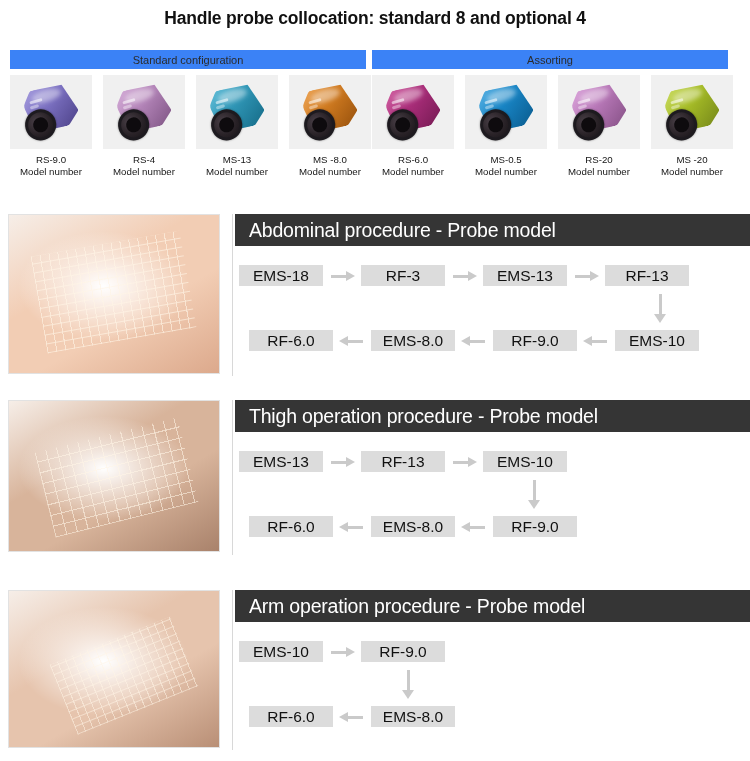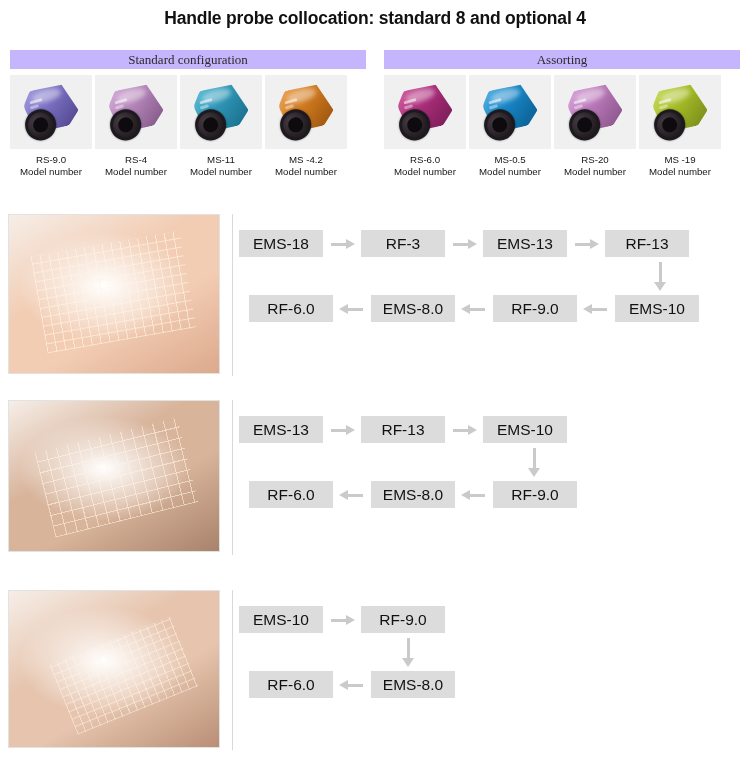--- a/index.html
+++ b/index.html
@@ -25,36 +25,35 @@
     letter-spacing: -0.2px;
     color: #111;
   }
 
   
   .probe-panel {
     position: absolute;
     top: 50px;
   }
   .probe-panel.left  { left: 10px;  width: 356px; }
-  .probe-panel.right { left: 384px; width: 356px; }
+  .probe-panel.right { left: 372px; width: 356px; }
 
   .probe-banner {
     height: 19px;
-    background: #c4b5fd;
+    background: #3b82f6;
     display: flex;
     align-items: center;
     justify-content: center;
-    font-size: 13px;
+    font-size: 11px;
     color: #2b2b2b;
-    font-family: Liberation Serif, serif;
   }
 
   .probe-row {
     display: flex;
-    gap: 3px;
+    gap: 11px;
     margin-top: 6px;
   }
   .probe-cell {
     width: 82px;
   }
   .probe-tile {
     width: 82px; height: 74px;
     background: #f0f0f0;
     position: relative;
     overflow: hidden;
@@ -174,21 +173,21 @@
   .flow-row {
     position: absolute;
     left: 0;
     display: flex;
     align-items: center;
   }
   .chip {
     background: #dcdcdc;
     color: #111;
     font-size: 15.5px;
-    height: 27px;
+    height: 21px;
     display: flex;
     align-items: center;
     justify-content: center;
     padding: 0 9px;
     white-space: nowrap;
   }
   .chip.w-wide { min-width: 84px; }
   .arrow-h {
     width: 38px; height: 27px;
     position: relative;
@@ -281,39 +280,39 @@
           <div class="probe-body" id="pb-0-2" style="background: linear-gradient(140deg, rgb(99, 192, 218) 0%, rgb(47, 149, 181) 45%, rgb(21, 106, 134) 100%);"></div>
           <div class="probe-gloss"></div>
           <div class="probe-dash"></div>
           <div class="probe-dash2"></div>
           <div class="probe-lens-outer"></div>
           <div class="probe-lens-mid"></div>
           <div class="probe-lens-inner"></div>
         </div>
       </div>
       <div class="probe-caption">
-        <div>MS-11</div>
+        <div>MS-13</div>
         <div>Model number</div>
       </div>
     </div>
 
     <div class="probe-cell">
       <div class="probe-tile">
         <div class="probe-art">
           <div class="probe-body" id="pb-0-3" style="background: linear-gradient(140deg, rgb(239, 167, 89) 0%, rgb(207, 122, 32) 45%, rgb(150, 80, 12) 100%);"></div>
           <div class="probe-gloss"></div>
           <div class="probe-dash"></div>
           <div class="probe-dash2"></div>
           <div class="probe-lens-outer"></div>
           <div class="probe-lens-mid"></div>
           <div class="probe-lens-inner"></div>
         </div>
       </div>
       <div class="probe-caption">
-        <div>MS -4.2</div>
+        <div>MS -8.0</div>
         <div>Model number</div>
       </div>
     </div>
 
   </div>
 </div>
 
 <div class="probe-panel right">
   <div class="probe-banner">Assorting</div>
   <div class="probe-row">
@@ -378,35 +377,36 @@
           <div class="probe-body" id="pb-1-3" style="background: linear-gradient(140deg, rgb(204, 221, 99) 0%, rgb(165, 187, 38) 45%, rgb(116, 134, 26) 100%);"></div>
           <div class="probe-gloss"></div>
           <div class="probe-dash"></div>
           <div class="probe-dash2"></div>
           <div class="probe-lens-outer"></div>
           <div class="probe-lens-mid"></div>
           <div class="probe-lens-inner"></div>
         </div>
       </div>
       <div class="probe-caption">
-        <div>MS -19</div>
+        <div>MS -20</div>
         <div>Model number</div>
       </div>
     </div>
 
   </div>
 </div>
 
 <div class="section" id="sec-0" style="top:214px; height:168px;">
   <div class="section-photo" style="top:0; height:160px;">
     <div class="photo-canvas" id="photo-0" style="background: radial-gradient(70% 60% at 45% 45%, rgb(255, 255, 255) 0%, rgba(255, 255, 255, 0) 58%), linear-gradient(150deg, rgb(246, 238, 232) 0%, rgb(242, 205, 180) 38%, rgb(242, 205, 180) 62%, rgb(220, 169, 140) 100%);">
         <div class="grid-overlay" style="left: 14%; top: 18%; width: 72%; height: 62%; transform: rotate(-10deg); background-image: repeating-linear-gradient(0deg, rgba(255, 245, 230, 0.85) 0px, rgba(255, 245, 230, 0.85) 1px, rgba(255, 255, 255, 0) 1px, rgba(255, 255, 255, 0) 9px), repeating-linear-gradient(90deg, rgba(255, 245, 230, 0.85) 0px, rgba(255, 245, 230, 0.85) 1px, rgba(255, 255, 255, 0) 1px, rgba(255, 255, 255, 0) 9px); opacity: 0.75;"></div>
       </div>
   </div>
   <div class="section-body" style="top:0; height:162px;">
+    <div class="section-header">Abdominal procedure - Probe model</div>
     <div class="flow" style="height:128px;">
       <div class="flow-row" style="top:16px; left:4px;">
         <div class="chip w-wide">EMS-18</div>
         <div class="arrow-h right">
             <span class="shaft"></span>
             <span class="head"></span>
           </div>
         <div class="chip w-wide">RF-3</div>
         <div class="arrow-h right">
             <span class="shaft"></span>
@@ -445,20 +445,21 @@
   </div>
 </div>
 
 <div class="section" id="sec-1" style="top:400px; height:160px;">
   <div class="section-photo" style="top:0; height:152px;">
     <div class="photo-canvas" id="photo-1" style="background: radial-gradient(70% 60% at 45% 45%, rgb(255, 255, 255) 0%, rgba(255, 255, 255, 0) 58%), linear-gradient(150deg, rgb(246, 238, 232) 0%, rgb(216, 180, 155) 38%, rgb(216, 180, 155) 62%, rgb(169, 130, 107) 100%);">
         <div class="grid-overlay" style="left: 16%; top: 22%; width: 70%; height: 58%; transform: rotate(-14deg); background-image: repeating-linear-gradient(0deg, rgba(255, 245, 230, 0.765) 0px, rgba(255, 245, 230, 0.765) 1px, rgba(255, 255, 255, 0) 1px, rgba(255, 255, 255, 0) 11px), repeating-linear-gradient(90deg, rgba(255, 245, 230, 0.765) 0px, rgba(255, 245, 230, 0.765) 1px, rgba(255, 255, 255, 0) 1px, rgba(255, 255, 255, 0) 11px); opacity: 0.75;"></div>
       </div>
   </div>
   <div class="section-body" style="top:0; height:155px;">
+    <div class="section-header">Thigh operation procedure - Probe model</div>
     <div class="flow" style="height:122px;">
       <div class="flow-row" style="top:16px; left:4px;">
         <div class="chip w-wide">EMS-13</div>
         <div class="arrow-h right">
             <span class="shaft"></span>
             <span class="head"></span>
           </div>
         <div class="chip w-wide">RF-13</div>
         <div class="arrow-h right">
             <span class="shaft"></span>
@@ -487,20 +488,21 @@
   </div>
 </div>
 
 <div class="section" id="sec-2" style="top:590px; height:165px;">
   <div class="section-photo" style="top:0; height:158px;">
     <div class="photo-canvas" id="photo-2" style="background: radial-gradient(70% 60% at 45% 45%, rgb(255, 255, 255) 0%, rgba(255, 255, 255, 0) 58%), linear-gradient(150deg, rgb(246, 238, 232) 0%, rgb(230, 196, 173) 38%, rgb(230, 196, 173) 62%, rgb(185, 143, 118) 100%);">
         <div class="grid-overlay" style="left: 24%; top: 30%; width: 62%; height: 48%; transform: rotate(-22deg); background-image: repeating-linear-gradient(0deg, rgba(255, 245, 230, 0.72) 0px, rgba(255, 245, 230, 0.72) 1px, rgba(255, 255, 255, 0) 1px, rgba(255, 255, 255, 0) 8px), repeating-linear-gradient(90deg, rgba(255, 245, 230, 0.72) 0px, rgba(255, 245, 230, 0.72) 1px, rgba(255, 255, 255, 0) 1px, rgba(255, 255, 255, 0) 8px); opacity: 0.75;"></div>
       </div>
   </div>
   <div class="section-body" style="top:0; height:160px;">
+    <div class="section-header">Arm operation procedure - Probe model</div>
     <div class="flow" style="height:126px;">
       <div class="flow-row" style="top:16px; left:4px;">
         <div class="chip w-wide">EMS-10</div>
         <div class="arrow-h right">
             <span class="shaft"></span>
             <span class="head"></span>
           </div>
         <div class="chip w-wide">RF-9.0</div>
       </div>
       <div class="arrow-v" style="top:46px; left:165px;">

